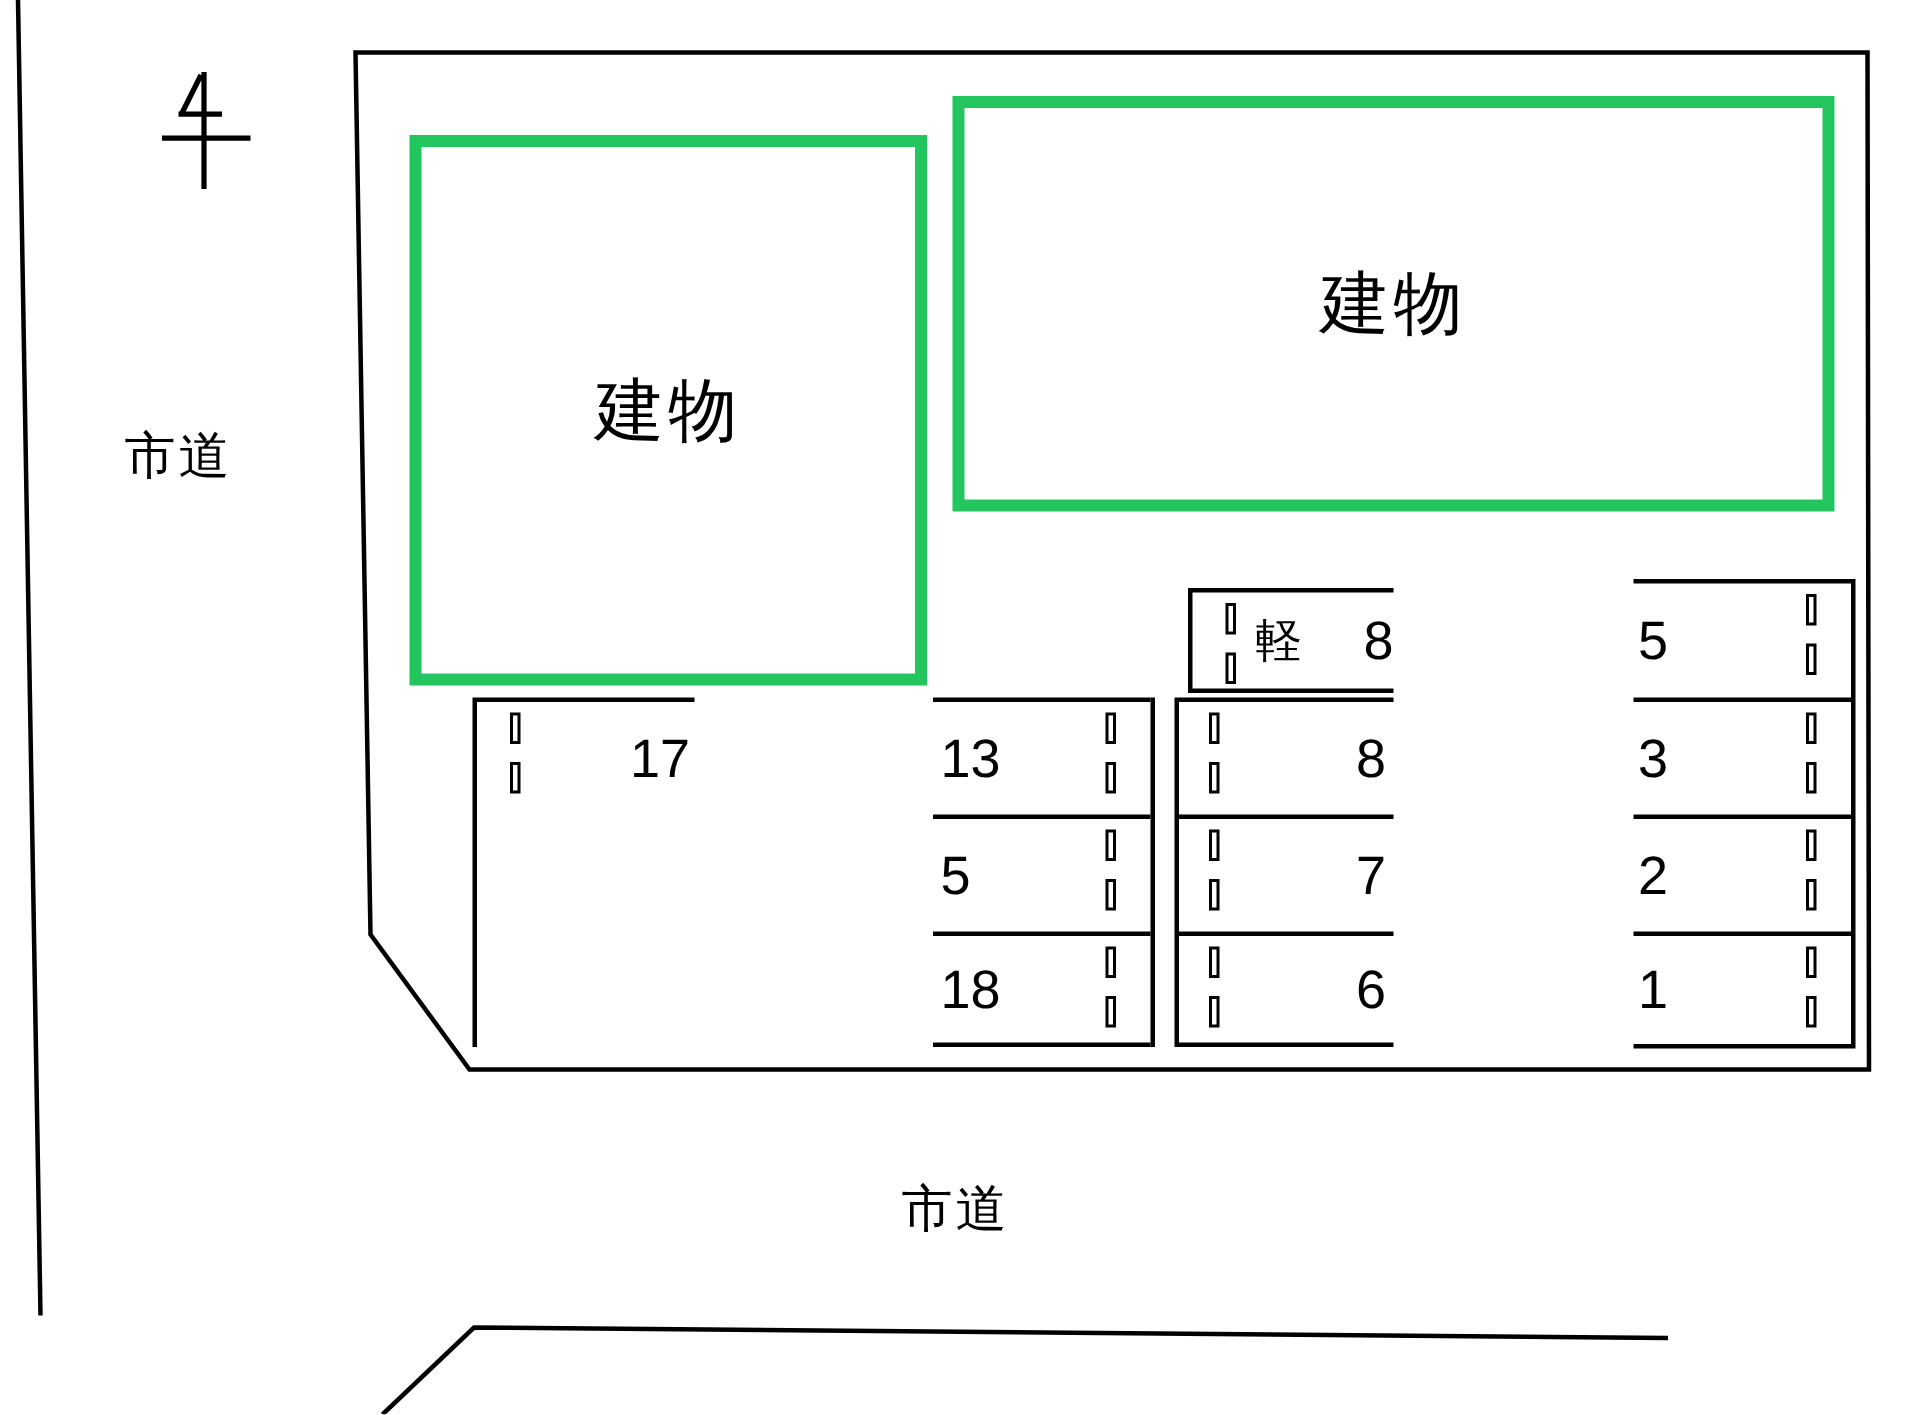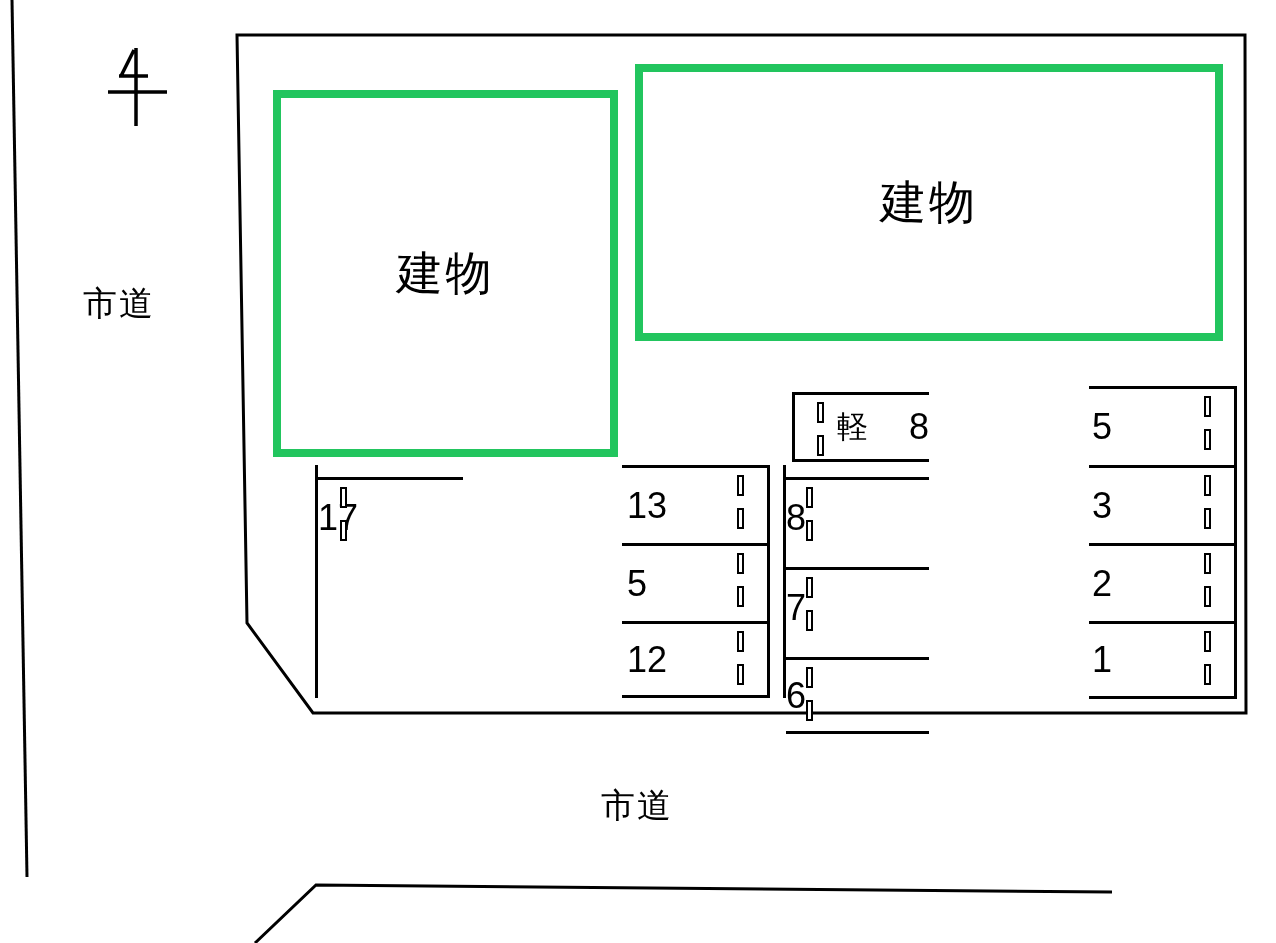--- a/index.html
+++ b/index.html
@@ -45,21 +45,21 @@
   
   .col{position:absolute;}
   .col-closed-left{border-left:3px solid #000;}
   .col-closed-right{border-right:3px solid #000;}
   .stall{
     position:relative;width:100%;
     border-top:3px solid #000;
     display:flex;align-items:center;
   }
   .stall.last{border-bottom:3px solid #000;}
-  .col-left .stall,  .col-t .stall {margin-top:12px;}
+  .col-left .stall,  .col-t .stall {justify-content:flex-end;}
   .col-mid .stall,   .col-right .stall {justify-content:flex-start;}
 
   #col-left {left:315px;top:465px;width:148px;height:233px;}
   #col-mid  {left:622px;top:465px;width:148px;height:233px;}
   #col-t    {left:783px;top:465px;width:146px;height:233px;}
   #col-right{left:1089px;top:386px;width:148px;height:313px;}
 
   .h78{height:78px;} .h77{height:77px;} .h79{height:79px;}
 
   .num{font-size:36px;line-height:1;}
@@ -131,21 +131,21 @@
       <span class="num">13</span>
     </div>
     <div class="stall h78">
       <span class="dash d1"></span>
       <span class="dash d2"></span>
       <span class="num">5</span>
     </div>
     <div class="stall h77 last">
       <span class="dash d1"></span>
       <span class="dash d2"></span>
-      <span class="num">12</span>
+      <span class="num">18</span>
     </div>
   </div>
 
   <div class="col col-t col-closed-left" id="col-t">
     <div class="stall h78">
       <span class="dash d1"></span>
       <span class="dash d2"></span>
       <span class="num">8</span>
     </div>
     <div class="stall h78">

